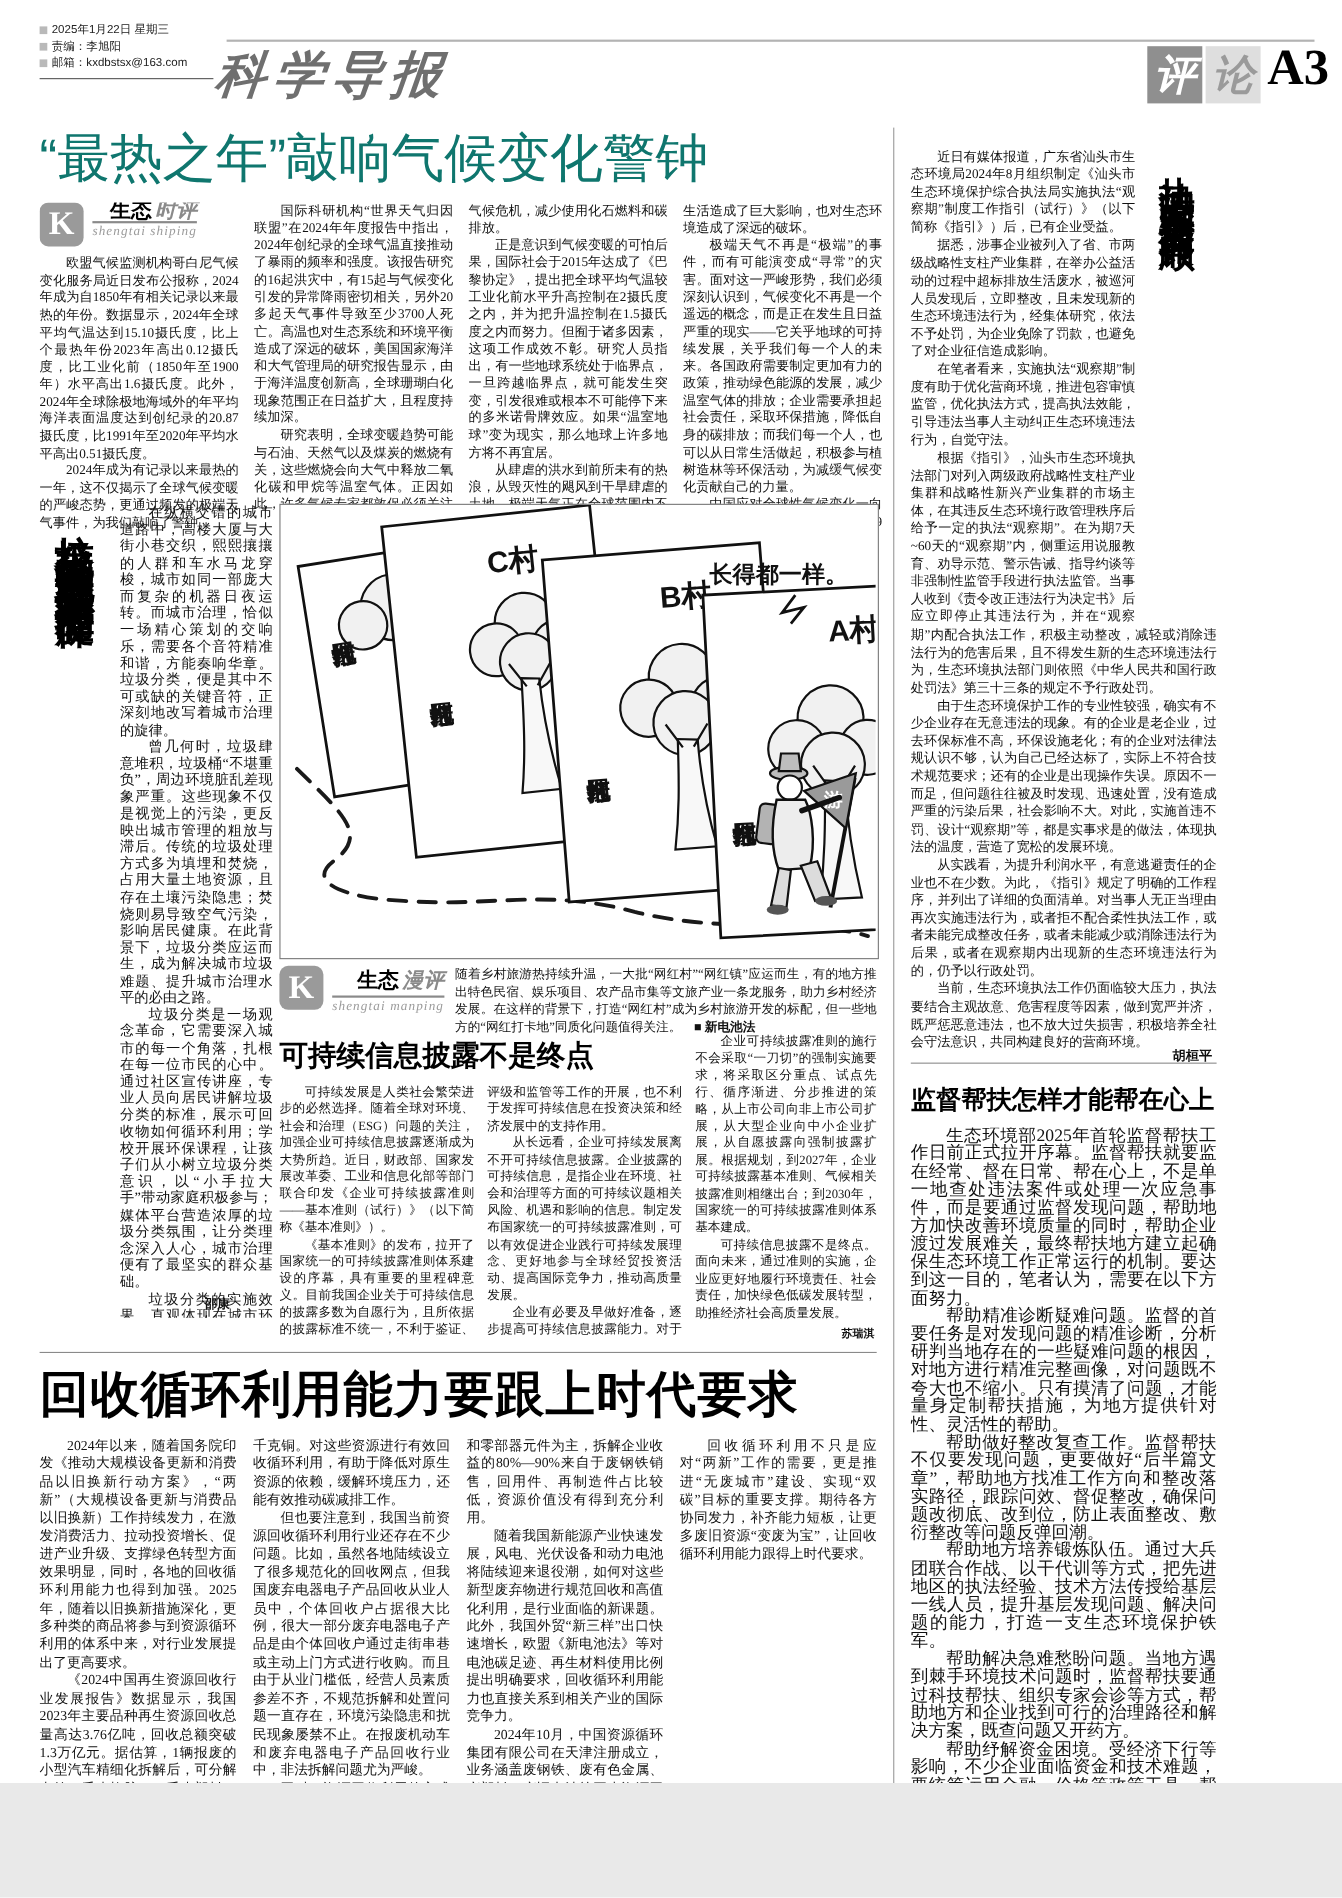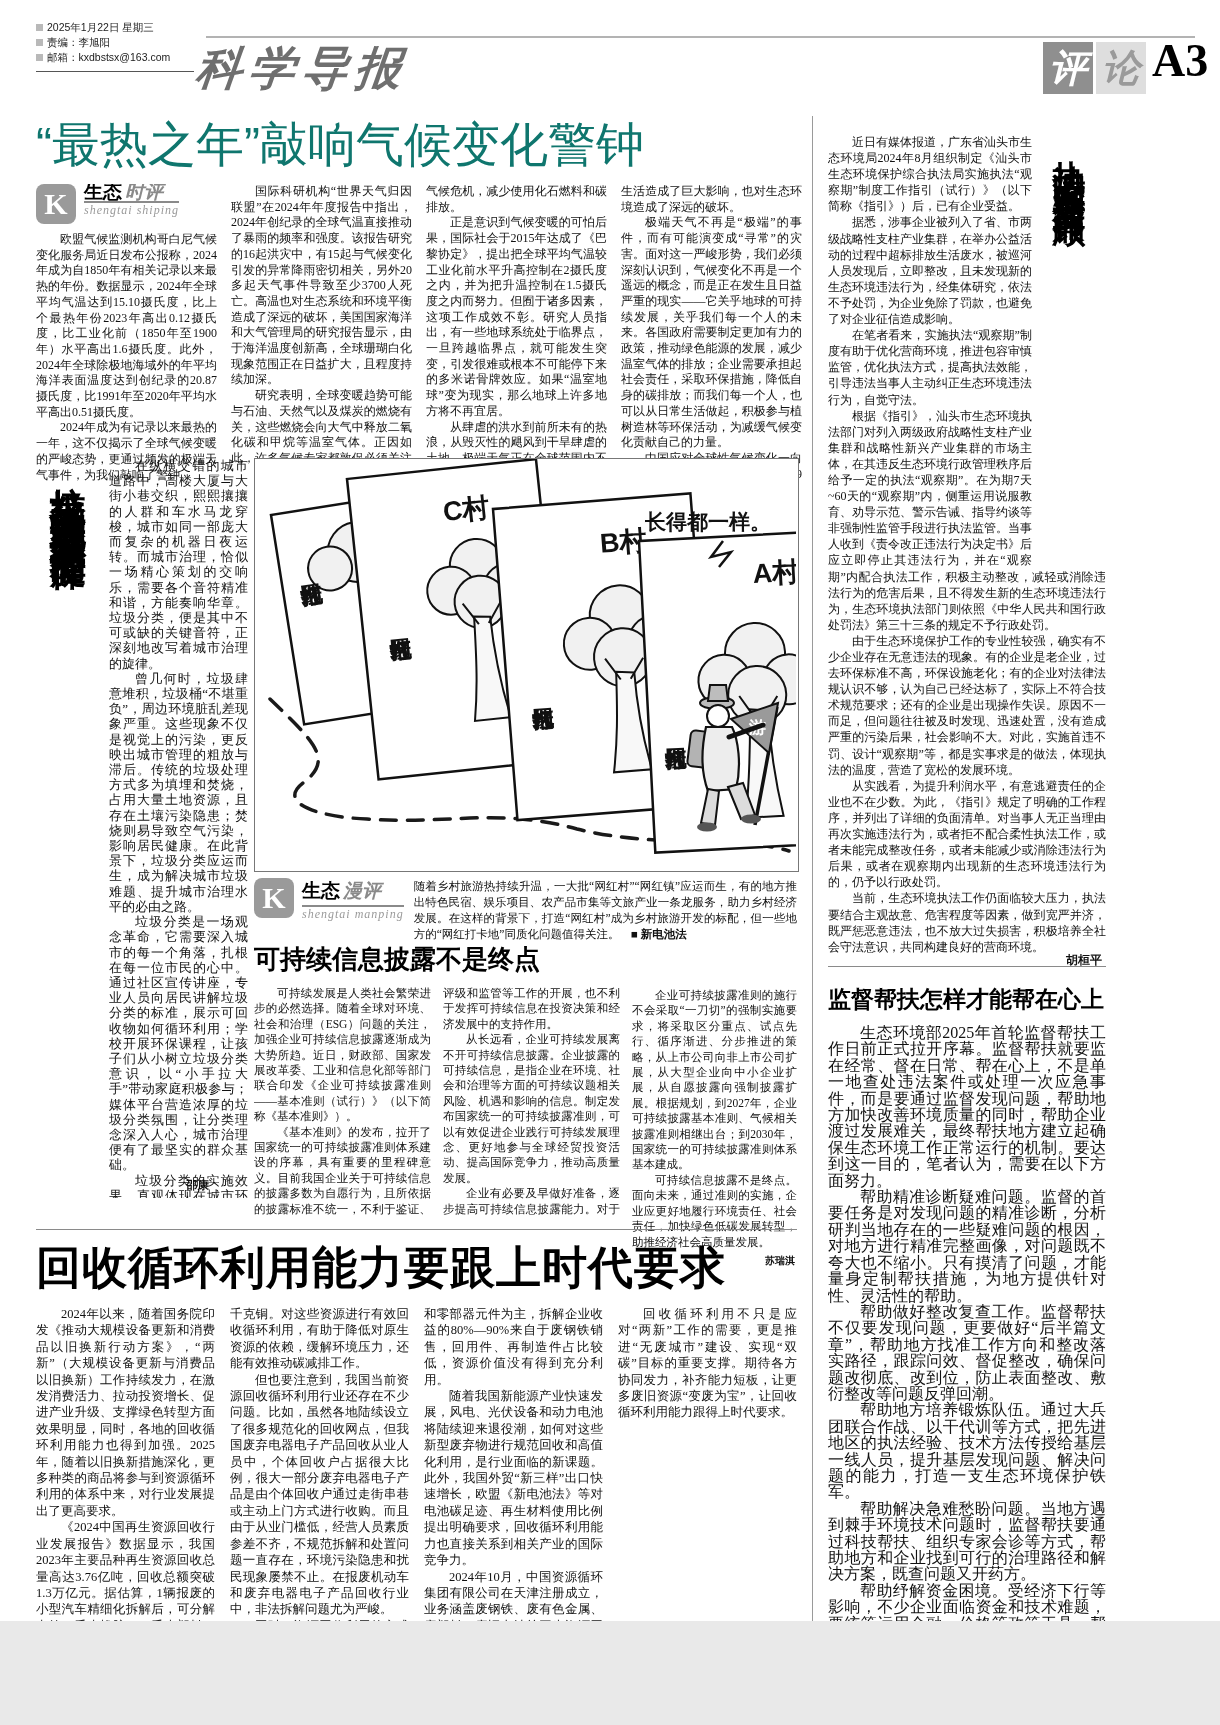--- a/index.html
+++ b/index.html
@@ -20,21 +20,21 @@
   .page-no{position:absolute;left:1152px;top:34px;font-size:46px;font-weight:bold;color:#000;
            font-family:"Liberation Serif",serif;}
   
   .para{margin:0;text-indent:2em;text-align:justify;}
   .byline{position:absolute;font-weight:bold;white-space:nowrap;}
   
   .kicker{display:flex;gap:8px;align-items:flex-start;margin-bottom:8px;break-inside:avoid;}
   .kbox{width:40px;height:40px;background:#9a9a9a;border-radius:8px;color:#fff;font-size:30px;
         font-weight:bold;font-family:"Liberation Serif",serif;display:flex;align-items:center;justify-content:center;flex:0 0 auto;}
   .ktxt{display:flex;flex-direction:column;}
-  .ktop{display:flex;align-items:baseline;border-bottom:2px solid #8a8a8a;padding-bottom:1px;}
+  .ktop{display:flex;align-items:baseline;border-bottom:2px solid #8a8a8a;padding-bottom:1px;justify-content:flex-end;}
   .kmain{font-size:19px;font-weight:bold;color:#000;font-family:"Liberation Sans","DejaVu Sans",sans-serif;}
   .ksub{font-size:19px;font-weight:bold;font-style:italic;color:#8a8a8a;margin-left:3px;}
   .kpin{font-size:12px;font-style:italic;color:#9a9a9a;letter-spacing:1px;}
   
   .lead{position:absolute;left:36px;top:116px;width:766px;}
   .lead h1{margin:0;font-size:48px;line-height:58px;font-weight:400;color:#0f766e;letter-spacing:0px;
            font-family:"Liberation Sans","DejaVu Sans",sans-serif;white-space:nowrap;}
   .lead .body{position:relative;margin-top:10px;height:300px;column-count:4;column-gap:14px;column-fill:auto;
               font-size:12px;line-height:15.7px;overflow:hidden;}
   
@@ -58,21 +58,21 @@
   .caption{position:absolute;left:254px;top:878px;width:543px;display:flex;gap:10px;}
   .caption .ctext{flex:1;font-size:11.5px;line-height:16px;text-align:justify;margin:0;}
   .credit{font-weight:bold;white-space:nowrap;}
   
   .esg{position:absolute;left:254px;top:940px;width:543px;height:288px;display:flex;gap:12px;}
   .esg .left{width:366px;}
   .esg h2{margin:2px 0 9px 0;font-size:26px;font-weight:900;color:#000;white-space:nowrap;
           font-family:"Liberation Sans","DejaVu Sans",sans-serif;}
   .esg .lcols{height:236px;column-count:2;column-gap:12px;column-fill:auto;overflow:hidden;
               font-size:11.5px;line-height:15.4px;}
-  .esg .right{position:relative;width:165px;height:282px;overflow:hidden;font-size:11.5px;line-height:15.4px;margin-top:48px;}
+  .esg .right{position:relative;width:165px;height:282px;overflow:hidden;font-size:11.5px;line-height:15.4px;}
   .esg .byline{right:2px;bottom:2px;font-size:10px;}
   
   .hline1{position:absolute;left:36px;top:1229px;width:761px;height:1px;background:#8a8a8a;}
   .recycle{position:absolute;left:36px;top:1242px;width:761px;height:468px;}
   .recycle h2{margin:0 0 12px 0;font-size:45px;line-height:52px;font-weight:900;letter-spacing:1px;
               color:#000;white-space:nowrap;font-family:"Liberation Sans","DejaVu Sans",sans-serif;}
   .recycle .body{position:relative;height:398px;column-count:4;column-gap:15px;column-fill:auto;
                  overflow:hidden;font-size:12.5px;line-height:16.4px;}
   .recycle .byline{right:4px;bottom:4px;font-size:12.5px;}
   

